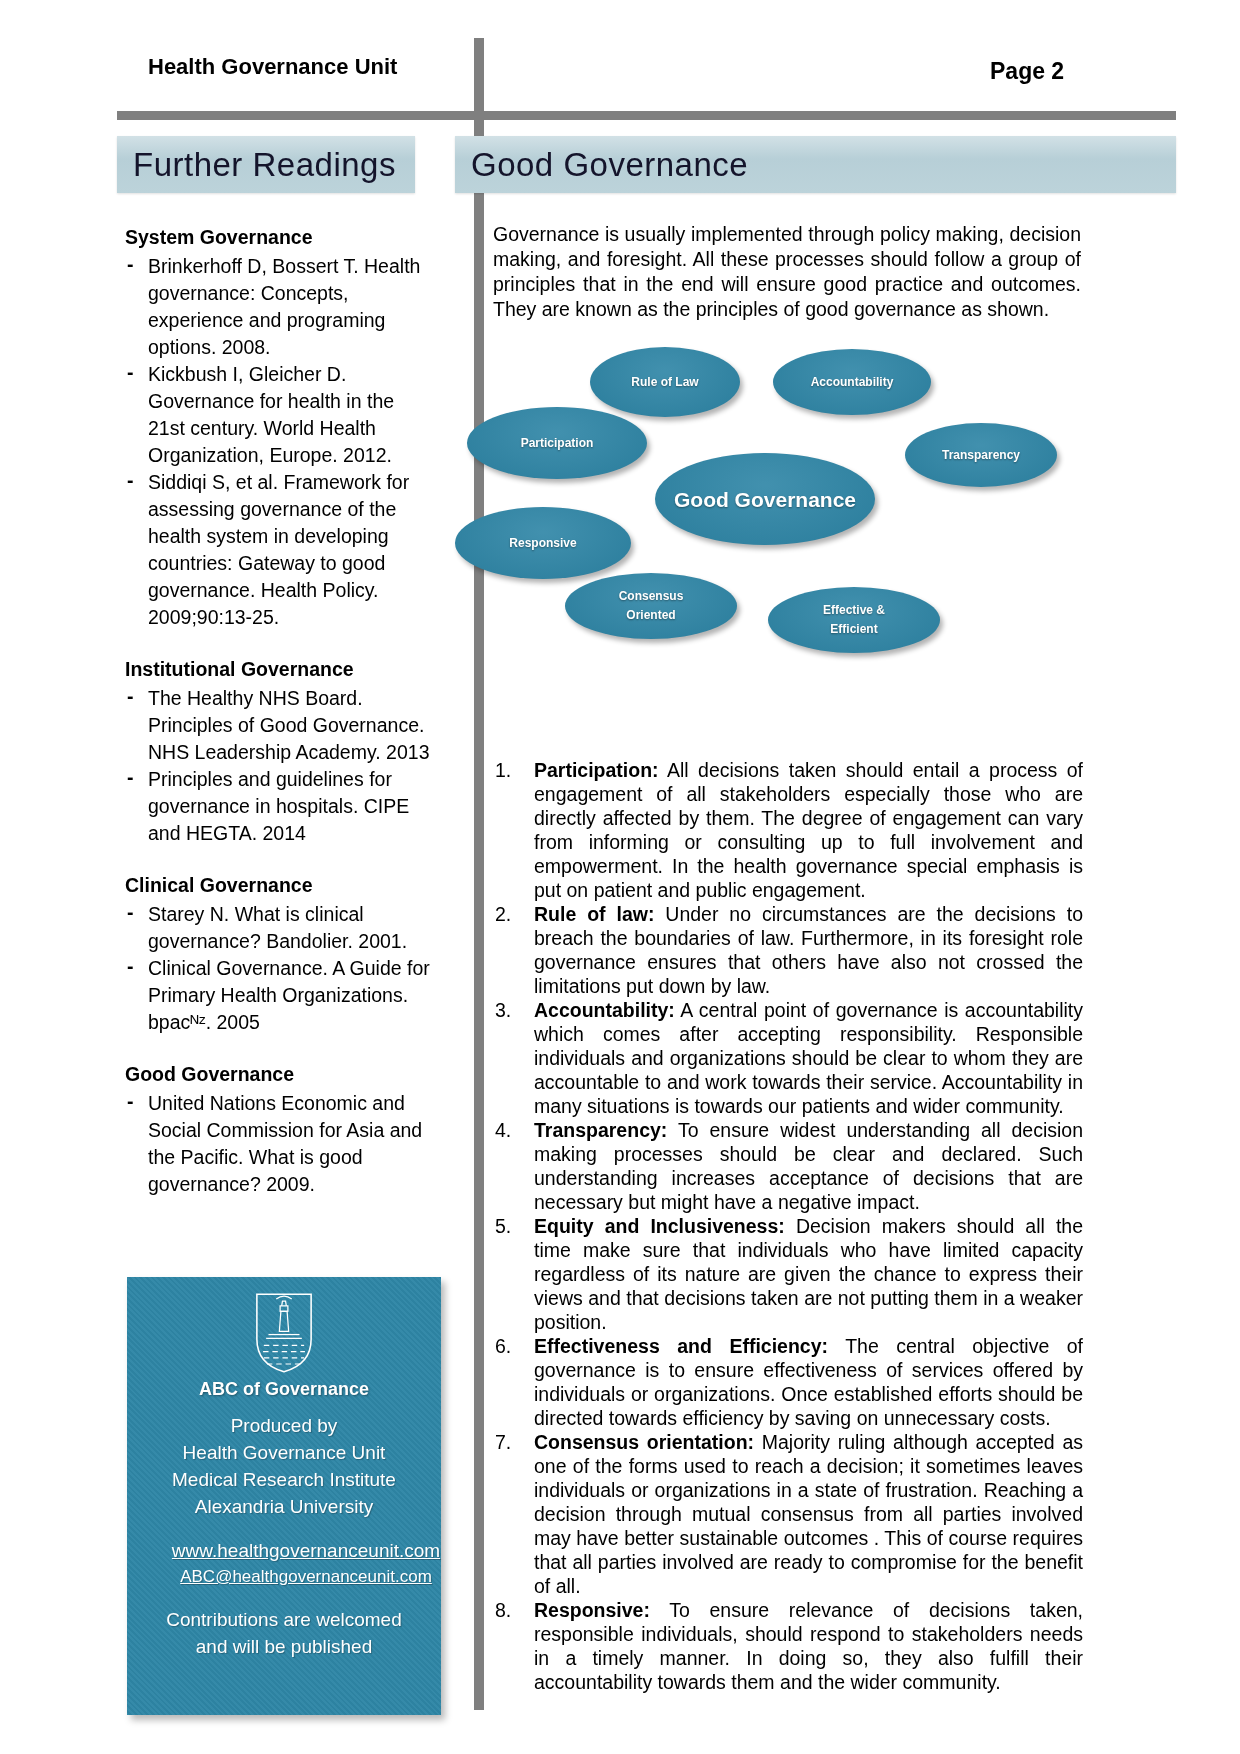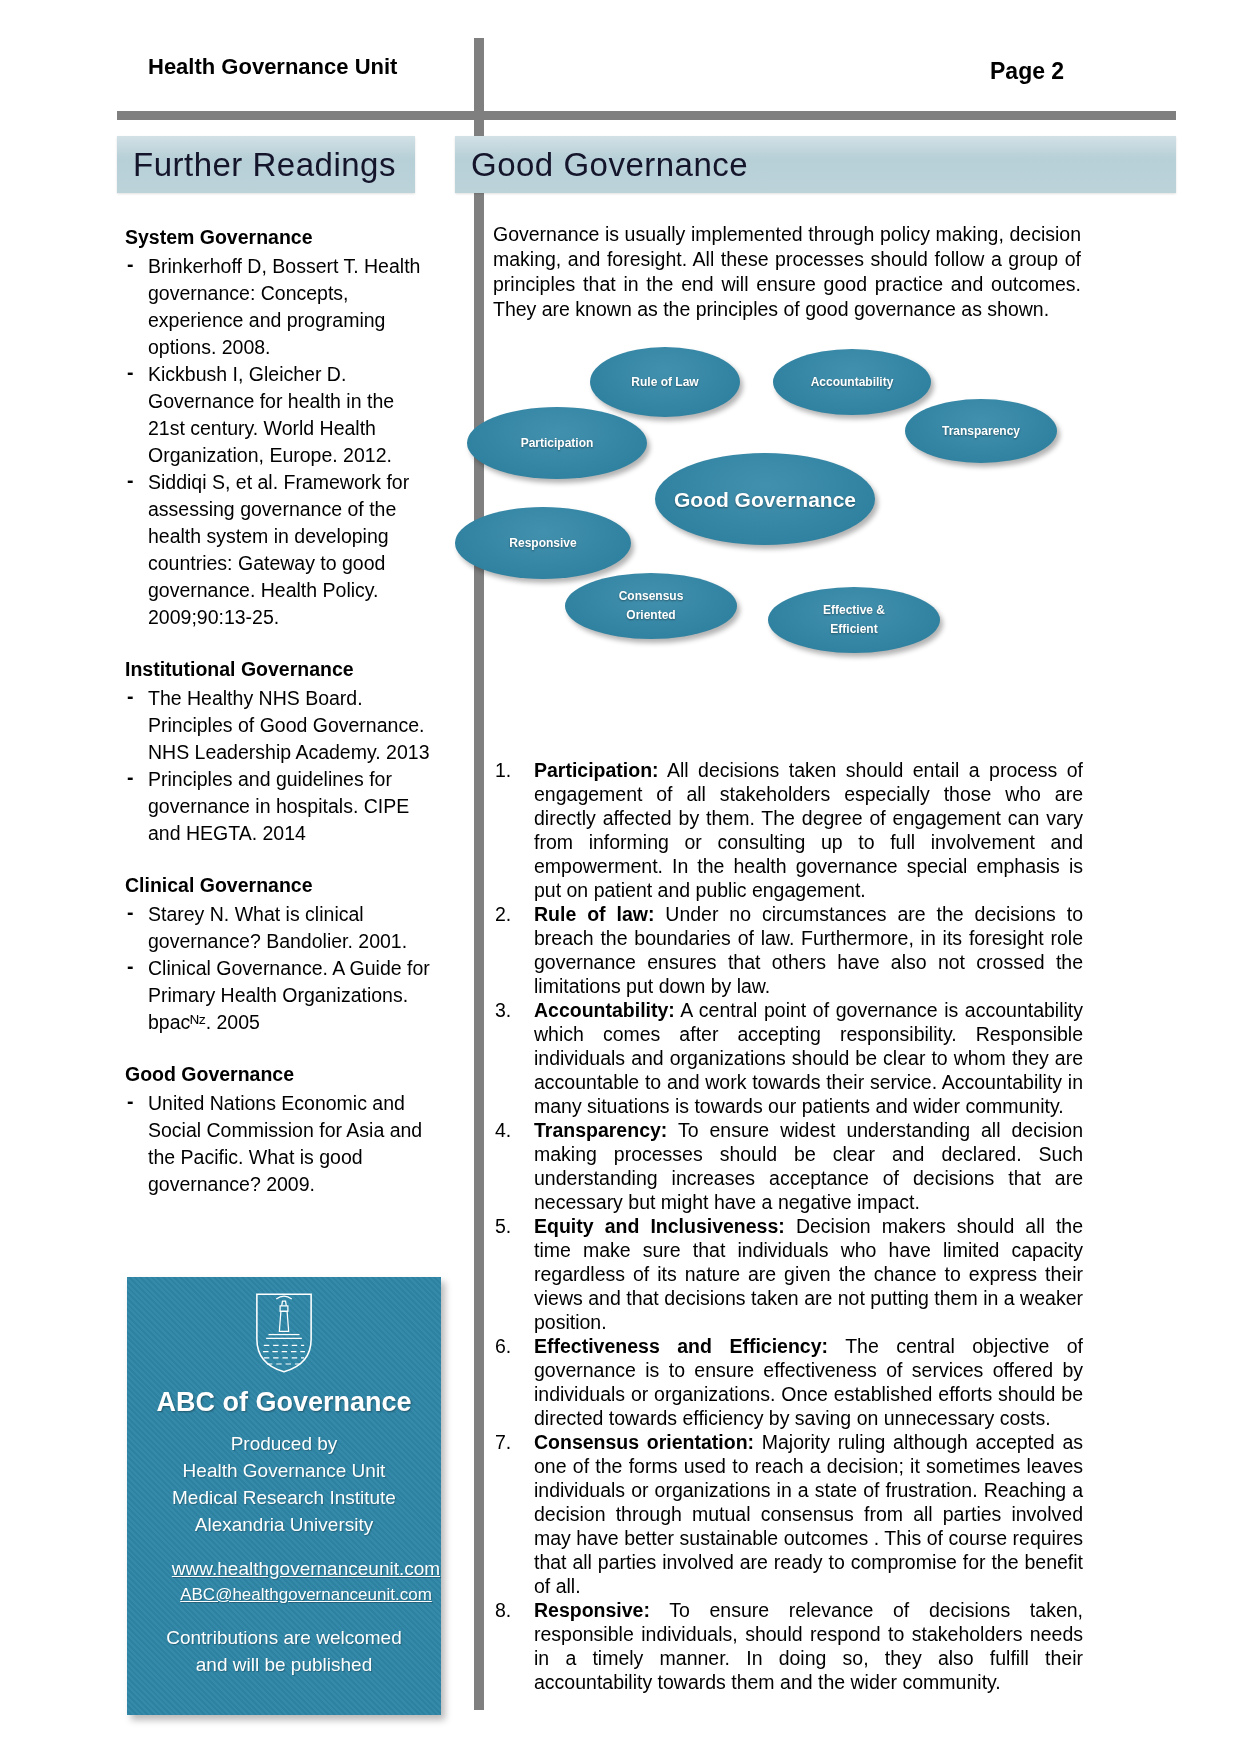--- a/index.html
+++ b/index.html
@@ -25,21 +25,21 @@
   .refsec{margin:12px 0 25px 0;}
   .refsec h3{margin:0 0 2px 0;font-size:19.5px;line-height:27px;font-weight:bold;color:#000;}
   .refitem{position:relative;margin:0;padding-left:23px;font-size:19.5px;line-height:27px;color:#000;}
   .refitem .dash{position:absolute;left:2px;top:-2px;font-weight:bold;}
 
   
   .promo{position:absolute;left:127px;top:1277px;width:314px;height:438px;background:#2e86a6;
          background-image:repeating-linear-gradient(45deg,rgba(255,255,255,.035) 0 2px,rgba(0,0,0,.03) 2px 4px);
          color:#fff;text-align:center;box-shadow:4px 5px 7px rgba(0,0,0,.28);}
   .promo .crest{margin-top:14px;}
-  .promo-title{font-size:27px;font-weight:bold;margin-top:8px;text-shadow:1px 1px 2px rgba(0,0,0,.35);}
+  .promo-title{font-size:18px;font-weight:bold;text-shadow:1px 1px 2px rgba(0,0,0,.35);}
   .promo-line{font-size:19px;line-height:27px;text-shadow:1px 1px 1px rgba(0,0,0,.25);}
   .promo-line.first{margin-top:12px;}
   .promo-links{margin-top:18px;padding-left:44px;}
   .promo-links a{display:block;color:#fff;text-decoration:underline;font-size:19px;line-height:26px;
                  text-shadow:1px 1px 1px rgba(0,0,0,.25);}
   .promo-links a.small{font-size:17px;}
   .promo-note{margin-top:16px;}
 
   
   .intro{position:absolute;left:493px;top:222px;width:588px;font-size:19.5px;line-height:25px;
@@ -48,21 +48,21 @@
   .diagram{position:absolute;left:455px;top:335px;width:665px;height:345px;}
   .node{position:absolute;background:#2c84a5;
         background-image:radial-gradient(ellipse at 50% 35%,rgba(255,255,255,.10),rgba(0,0,0,.06));
         border-radius:50%;color:#fff;font-weight:bold;font-size:12px;line-height:19px;
         display:flex;align-items:center;justify-content:center;text-align:center;
         white-space:pre-line;box-shadow:3px 4px 5px rgba(0,0,0,.3);
         text-shadow:0 1px 2px rgba(0,0,0,.4);}
   .n-rule{left:135px;top:12px;width:150px;height:70px;}
   .n-acct{left:318px;top:14px;width:158px;height:66px;}
   .n-part{left:12px;top:72px;width:180px;height:72px;}
-  .n-trans{left:450px;top:64px;width:152px;height:64px;}
+  .n-trans{left:450px;top:88px;width:152px;height:64px;}
   .n-center{left:200px;top:118px;width:220px;height:92px;font-size:21px;}
   .n-equity{left:430px;top:152px;width:176px;height:70px;}
   .n-resp{left:0px;top:172px;width:176px;height:72px;}
   .n-cons{left:110px;top:238px;width:172px;height:66px;}
   .n-eff{left:313px;top:252px;width:172px;height:66px;}
 
   .principles{position:absolute;left:493px;top:758px;width:590px;}
   .principle{position:relative;margin:0;padding-left:41px;font-size:19.5px;line-height:24px;
              text-align:justify;color:#000;}
   .pnum{position:absolute;left:2px;top:0;}

